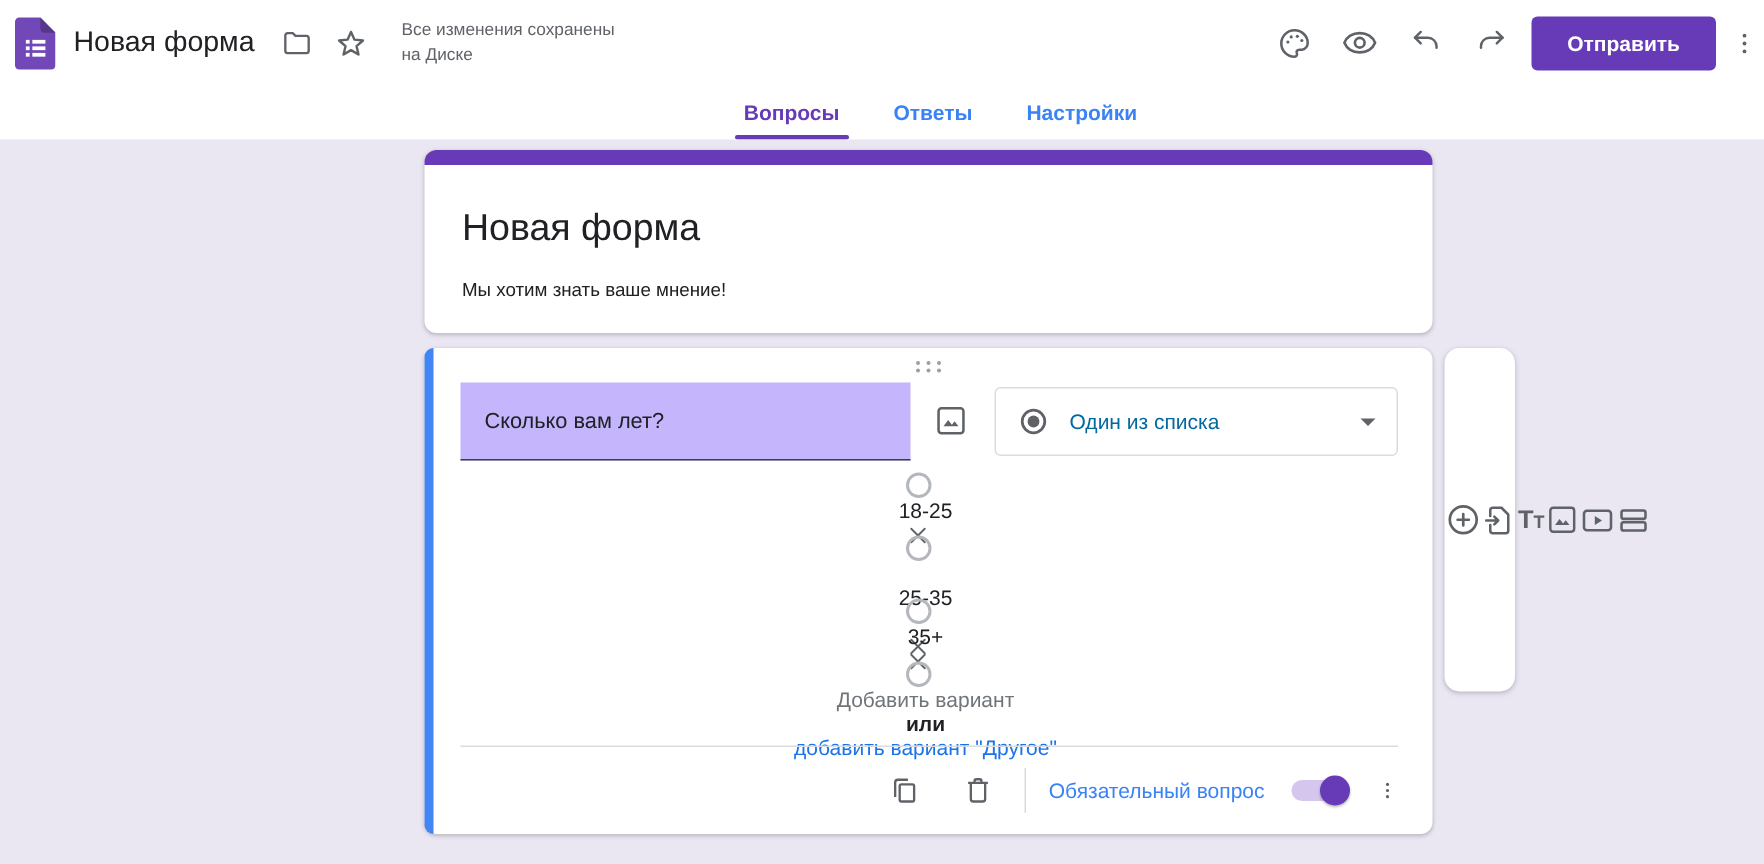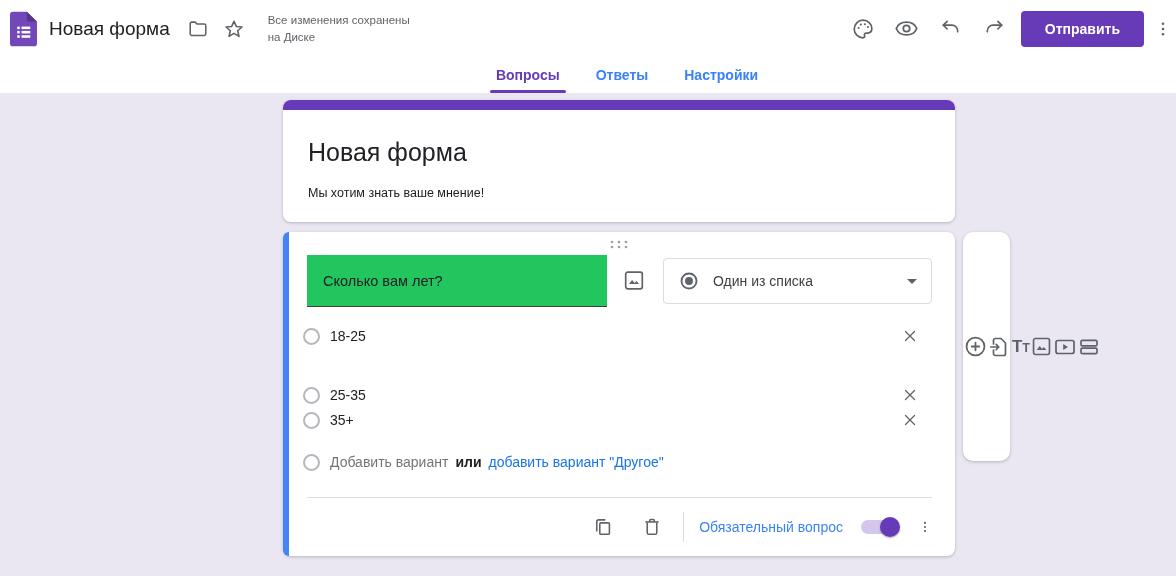--- a/index.html
+++ b/index.html
@@ -44,33 +44,33 @@
                 border-radius:8px 8px 0 0; }
   .form-title { position:absolute; left:25px; top:38px; font-size:25px; color:#202124; cursor:text; }
   .form-desc { position:absolute; left:25px; top:86px; font-size:12.5px; color:#202124; cursor:text; }
 
   
   .question-card { top:139px; height:324px; }
   .blue-edge { position:absolute; left:0; top:0; bottom:0; width:6px; background:#4285f4;
                border-radius:8px 0 0 8px; }
   .drag-handle { position:absolute; top:7px; left:50%; transform:translateX(-50%); cursor:grab;
                  border:none; background:none; }
-  .q-input { position:absolute; left:24px; top:23px; width:300px; height:52px; background:#22c55e;
+  .q-input { position:absolute; left:24px; top:23px; width:300px; height:52px; background:#c4b5fd;
              border:none; border-bottom:1px solid #3c4043; padding:0 16px; font-size:14.5px;
              color:#202124; font-family:inherit; }
   .img-btn { position:absolute; left:339px; top:36px; width:30px; height:30px; }
   .type-select { position:absolute; left:380px; top:26px; width:269px; height:46px;
                  border:1px solid #dadce0; border-radius:4px; display:flex; align-items:center;
                  padding:0 14px; gap:13px; cursor:pointer; background:#fff; }
-  .type-label { font-size:14px; color:#404040; flex:1; }
+  .type-label { font-size:14px; color:#0369a1; flex:1; }
   .caret { width:0; height:0; border-left:5px solid transparent; border-right:5px solid transparent;
            border-top:5.5px solid #5f6368; }
 
-  .option-row { position:absolute; left:20px; right:24px; height:42px; display:flex; align-items:center; }
-  .row-1 { top:83px; } .row-2 { top:142px; } .row-3 { top:167px; } .row-add { top:209px; }
+  .option-row { position:absolute; left:20px; right:24px; height:42px; display:flex; align-items:center;flex-direction:column; }
+  .row-1 { top:83px; } .row-2 { top:125px;gap:16px; } .row-3 { top:167px; } .row-add { top:209px; }
   .radio-blank { width:17px; height:17px; border:2px solid #b4b8bd; border-radius:50%;
                  margin-right:10px; flex:0 0 auto; }
   .option-label { font-size:14px; color:#202124; flex:1; cursor:text; }
   .remove-btn { width:20px; height:20px; border:none; background:none; cursor:pointer;
                 display:flex; align-items:center; justify-content:center; margin-right:11px; }
   .add-option-text { font-size:14px; color:#70757a; cursor:pointer; }
   .or-text { font-size:14px; color:#202124; font-weight:bold; margin:0 7px; }
   .add-other-link { font-size:14px; color:#1a73e8; cursor:pointer; }
 
   .q-divider { position:absolute; left:24px; right:23px; top:265px; height:1px; background:#dadce0; }

